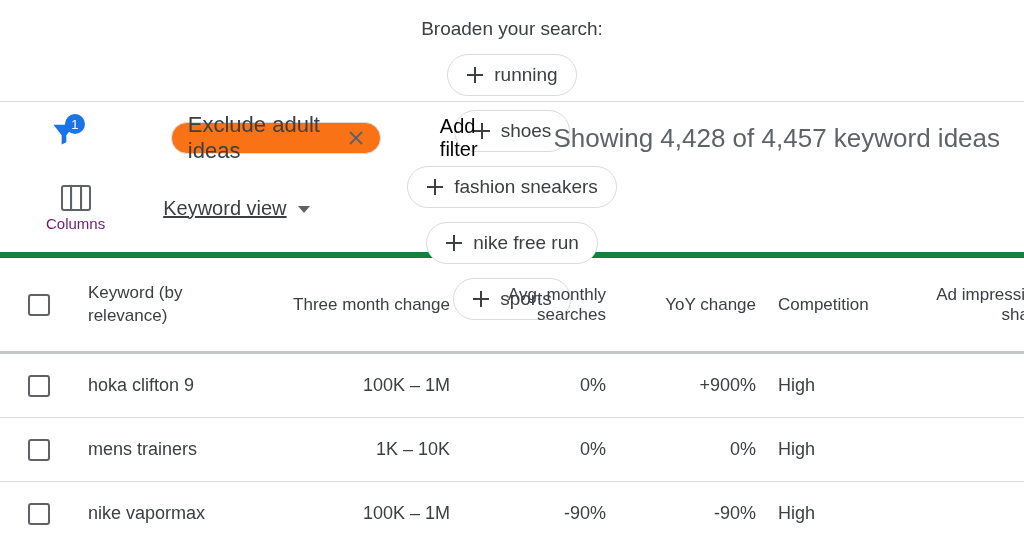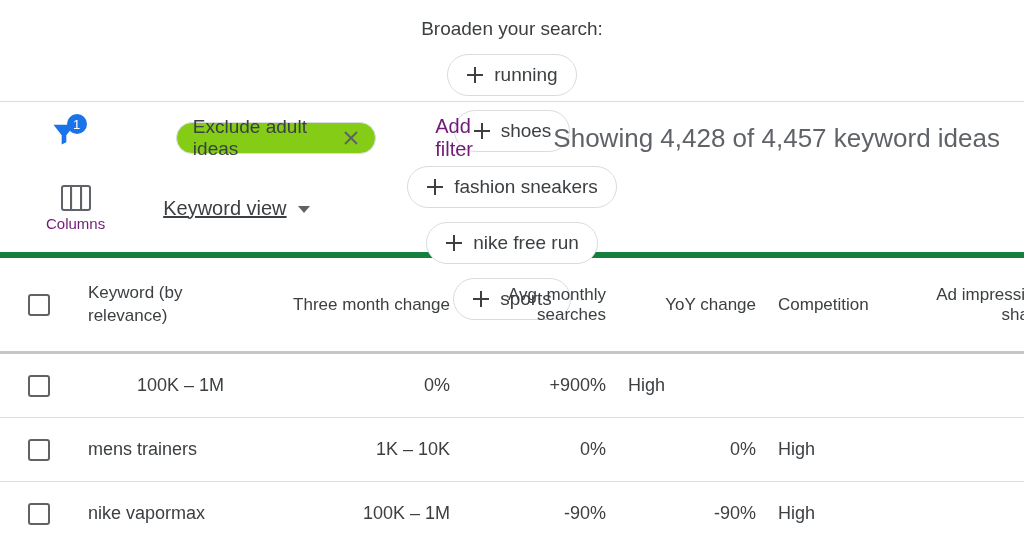--- a/index.html
+++ b/index.html
@@ -69,29 +69,29 @@
     display: flex; align-items: center; justify-content: center;
   }
   .pill {
     display: inline-flex;
     align-items: center;
     gap: 14px;
     height: 32px;
     padding: 0 16px;
     border: 1px solid #dadce0;
     border-radius: 21px;
-    font-size: 19px;
-    color: #3c4043;
-    background: #84cc16;
+    font-size: 22px;
+    color: #3c4043;
+    background: #f97316;
   }
   .close-icon svg { width: 16px; height: 16px; display: block; }
   .close-icon line { stroke: #5f6368; stroke-width: 2; }
   .add-filter {
     font-size: 20px;
-    color: #701a75;
+    color: #000000;
     cursor: pointer;
   }
   .showing-text {
     font-size: 26px;
     color: #5f6368;
     white-space: nowrap;
   }
 
   
   .columns-row {
@@ -247,20 +247,21 @@
     <div class="cell right">Avg. monthly searches</div>
     <div class="cell right">YoY change</div>
     <div class="cell th-left">Competition</div>
     <div class="cell right">Ad impression share</div>
   </div>
 
   <div class="trow">
     <div class="cell check-cell">
         <div class="checkbox"></div>
       </div>
+    <div class="cell">hoka clifton 9</div>
     <div class="cell right">100K – 1M</div>
     <div class="cell right">0%</div>
     <div class="cell right">+900%</div>
     <div class="cell th-left">High</div>
     <div class="cell right"></div>
   </div>
 
   <div class="trow">
     <div class="cell check-cell">
         <div class="checkbox"></div>

